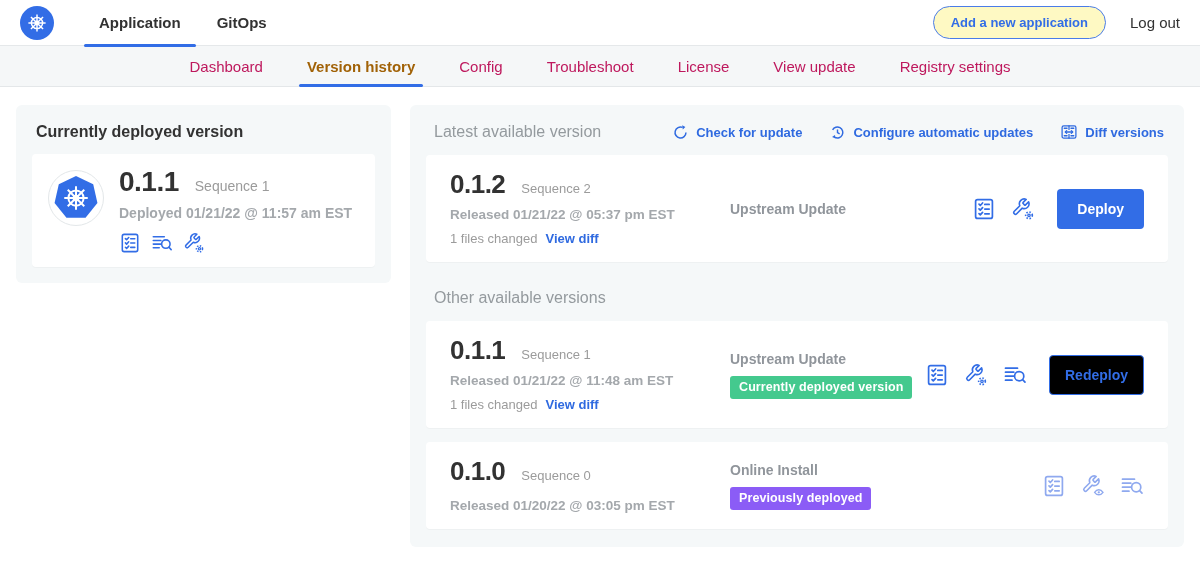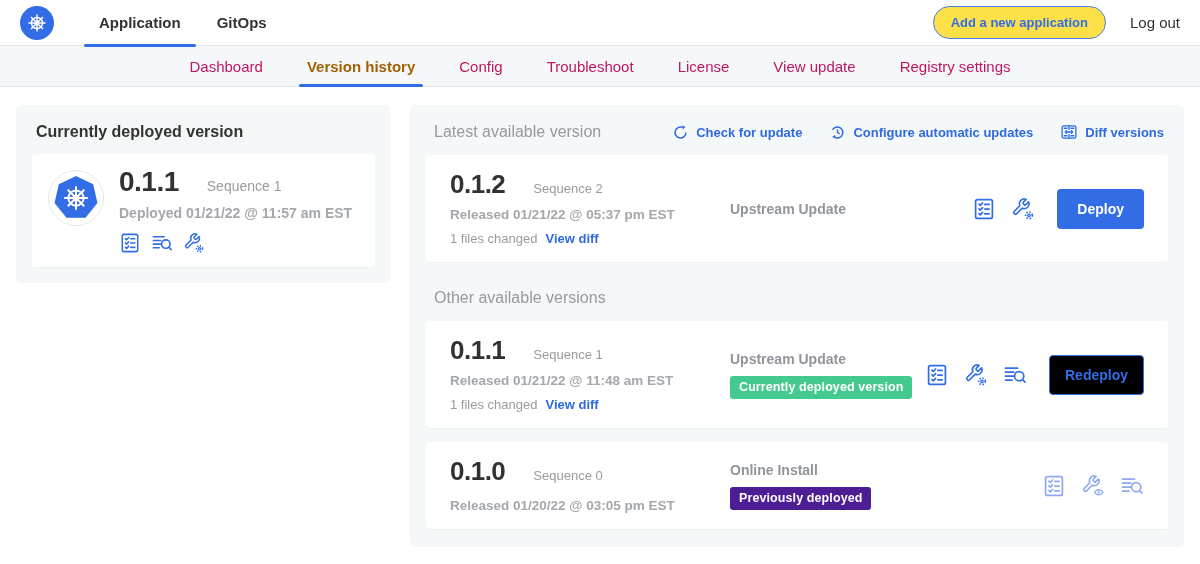--- a/index.html
+++ b/index.html
@@ -26,21 +26,21 @@
     font-size:15px; font-weight:700; color:#323232;
     padding:0 15px; height:46px; display:flex; align-items:center;
     position:relative; cursor:pointer; margin-right:6px;
   }
   .topnav-tab.active::after {
     content:""; position:absolute; left:0; right:0; bottom:-1px;
     height:3px; background:#326de6; border-radius:2px;
   }
   .topnav-right { margin-left:auto; display:flex; align-items:center; gap:24px; }
   .add-app-btn {
-    border:1.5px solid #4a7ce8; color:#326de6; background:#fde047;
+    border:1.5px solid #4a7ce8; color:#326de6; background:#fef9c3;
     border-radius:18px; padding:8px 17px; font-size:13px; font-weight:700;
     font-family:inherit; cursor:pointer;
   }
   .logout { font-size:15px; color:#323232; font-weight:500; cursor:pointer; }
 
   
   .subnav {
     height:41px; background:#f5f7f8; border-bottom:1px solid #e4e7e9;
     display:flex; justify-content:center; align-items:stretch;
   }
@@ -68,21 +68,21 @@
   .app-icon-wrap {
     width:56px; height:56px; border-radius:50%; background:#fff;
     border:1px solid #e3e7e9; display:flex; align-items:center; justify-content:center;
     flex:none; margin-top:2px;
   }
   .heptagon {
     width:44px; height:44px; background:#326de6;
     clip-path:polygon(50% 0%, 89.1% 18.8%, 98.7% 61.1%, 71.7% 95%, 28.3% 95%, 1.3% 61.1%, 10.9% 18.8%);
     display:flex; align-items:center; justify-content:center;
   }
-  .ver-row { display:flex; align-items:baseline; gap:28px; }
+  .ver-row { display:flex; align-items:baseline; gap:16px; }
   .ver-num { font-size:28px; font-weight:800; color:#323232; letter-spacing:-0.5px; line-height:1; }
   .seq { font-size:14px; color:#9b9b9b; font-weight:500; }
   .deployed-date { font-size:14px; color:#a4a8ac; font-weight:600; margin-top:9px; }
   .icon-row { display:flex; align-items:center; gap:10px; margin-top:11px; color:#326de6; }
   .icon-btn { cursor:pointer; color:inherit; }
 
   
   .right-panel { flex:1; padding:16px 16px 18px; }
   .rp-header { display:flex; align-items:center; justify-content:space-between; padding:2px 4px 0 8px; }
   .rp-title, .other-title { font-size:16px; color:#949a9e; font-weight:500; }
@@ -102,21 +102,21 @@
   .vc-seq { font-size:13px; color:#9b9b9b; font-weight:500; }
   .released { font-size:13.5px; color:#a4a8ac; font-weight:600; margin-top:10px; }
   .files-row { margin-top:9px; font-size:13px; color:#9b9b9b; font-weight:500; }
   .view-diff { color:#2f6ae0; font-weight:700; margin-left:8px; cursor:pointer; }
   .source { font-size:14px; font-weight:700; color:#90959b; }
   .badge {
     margin-top:9px; display:inline-block; font-size:12.5px; font-weight:700;
     color:#fff; padding:4px 9px 5px; border-radius:3px; letter-spacing:0.1px;
   }
   .badge-green { background:#44c98e; }
-  .badge-gray  { background:#4c1d95; }
+  .badge-gray  { background:#8b5cf6; }
   .vc-right { display:flex; align-items:center; gap:15px; color:#326de6; justify-self:end; }
   .vc-right.muted { color:#8fa9ef; }
   .deploy-btn {
     background:#326de6; color:#fff; border:none; border-radius:4px;
     font-size:14px; font-weight:700; padding:12px 20px; margin-left:7px;
     font-family:inherit; cursor:pointer;
   }
   .redeploy-btn {
     background:#000000; color:#326de6; border:1px solid #326de6; border-radius:4px;
     font-size:14px; font-weight:700; padding:11px 15px; margin-left:7px;

